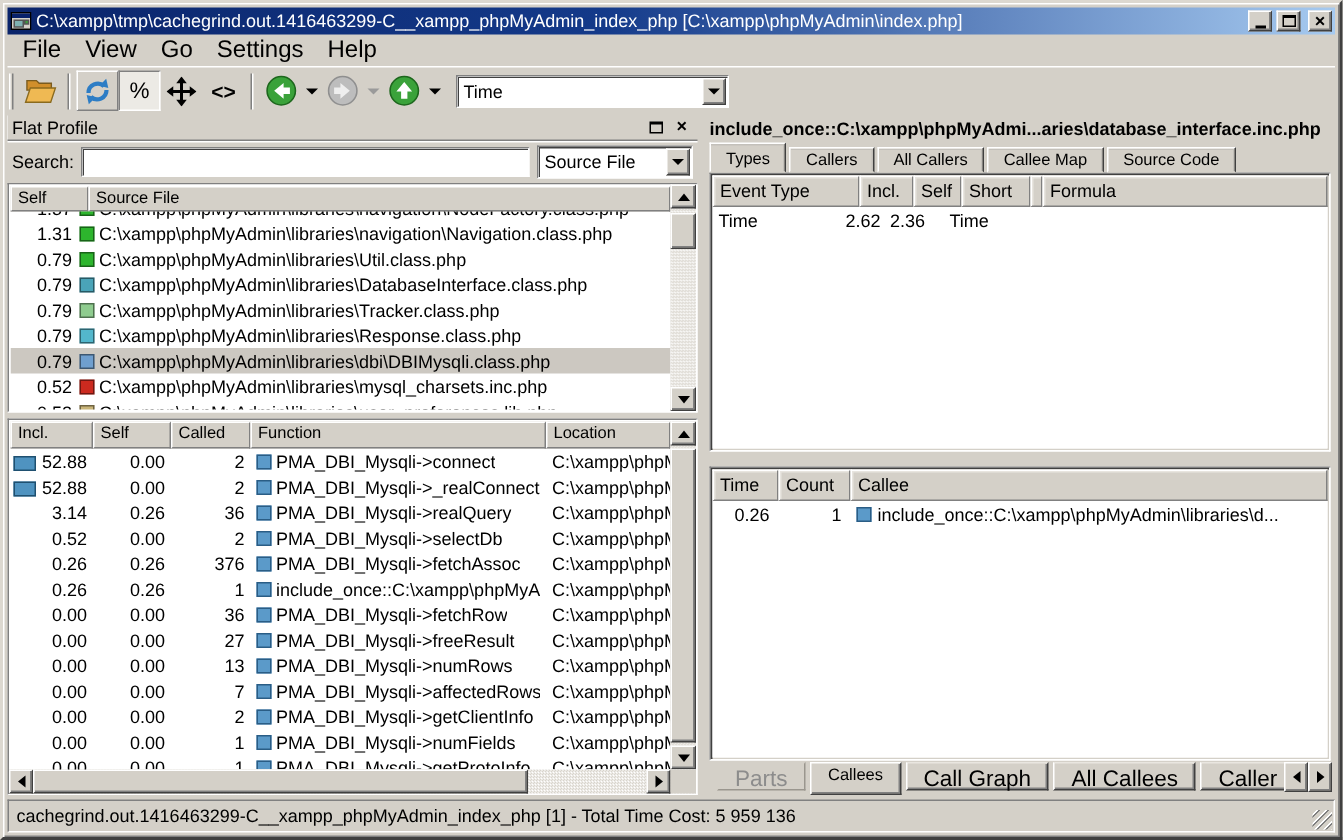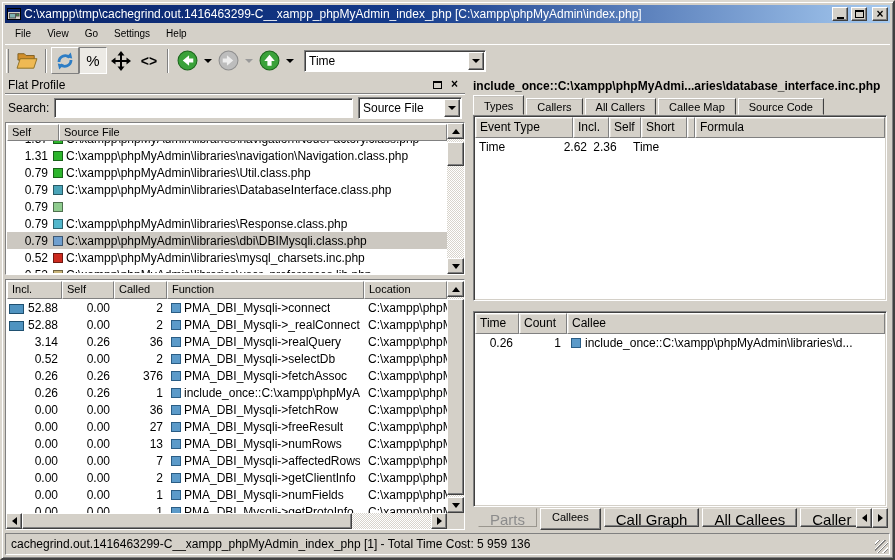--- a/index.html
+++ b/index.html
@@ -12,21 +12,21 @@
   
   .titlebar{height:18px;flex:none;background:linear-gradient(90deg,#0a246a 0%,#143a8a 45%,#a6caf0 100%);
     display:flex;align-items:center;padding:0 2px;gap:3px;}
   .title-text{color:#fff;font-weight:normal;font-size:12px;flex:1;white-space:nowrap;overflow:hidden;}
   .win-btn{width:16px;height:14px;background:#d4d0c8;border:1px solid;border-color:#fff #404040 #404040 #fff;
     box-shadow:inset -1px -1px 0 #808080;display:flex;align-items:center;justify-content:center;flex:none;}
   .glyph-min{width:7px;height:2px;background:#000;margin-top:7px;}
   .glyph-max{width:9px;height:8px;border:1px solid #000;border-top:2px solid #000;}
   .glyph-close{font-size:12px;font-weight:bold;line-height:1;margin-top:-1px;}
   
-  .menubar{height:21px;flex:none;display:flex;align-items:center;font-size:10px;padding-left:2px;}
+  .menubar{height:21px;flex:none;display:flex;align-items:center;font-size:16px;padding-left:2px;}
   .menu-item{padding:2px 8px;}
   
   .toolbar{height:31px;flex:none;display:flex;align-items:center;border-top:1px solid #fff;padding-top:1px;}
   .tb-handle{width:3px;height:24px;border-left:1px solid #fff;border-right:1px solid #808080;margin:0 4px 0 1px;}
   .tb-sep{width:2px;height:24px;border-left:1px solid #808080;border-right:1px solid #fff;margin:0 4px;}
   .tb-btn{width:28px;height:27px;display:flex;align-items:center;justify-content:center;flex:none;}
   .tb-btn.raised{border:1px solid;border-color:#fff #808080 #808080 #fff;}
   .tb-btn.checked{border:1px solid;border-color:#808080 #fff #fff #808080;background:#eceae5;}
   .percent{font-size:15px;}
   .angle{font-weight:bold;font-size:14px;letter-spacing:0px;}
@@ -294,20 +294,21 @@
                 <span class="fpath">C:\xampp\phpMyAdmin\libraries\Util.class.php</span>
               </div>
               <div class="frow">
                 <span class="fself">0.79</span>
                 <span class="sq" style="background: rgb(74, 164, 184);"></span>
                 <span class="fpath">C:\xampp\phpMyAdmin\libraries\DatabaseInterface.class.php</span>
               </div>
               <div class="frow">
                 <span class="fself">0.79</span>
                 <span class="sq" style="background: rgb(143, 204, 143);"></span>
+                <span class="fpath">C:\xampp\phpMyAdmin\libraries\Tracker.class.php</span>
               </div>
               <div class="frow">
                 <span class="fself">0.79</span>
                 <span class="sq" style="background: rgb(83, 183, 204);"></span>
                 <span class="fpath">C:\xampp\phpMyAdmin\libraries\Response.class.php</span>
               </div>
               <div class="frow sel">
                 <span class="fself">0.79</span>
                 <span class="sq" style="background: rgb(111, 159, 207);"></span>
                 <span class="fpath">C:\xampp\phpMyAdmin\libraries\dbi\DBIMysqli.class.php</span>

